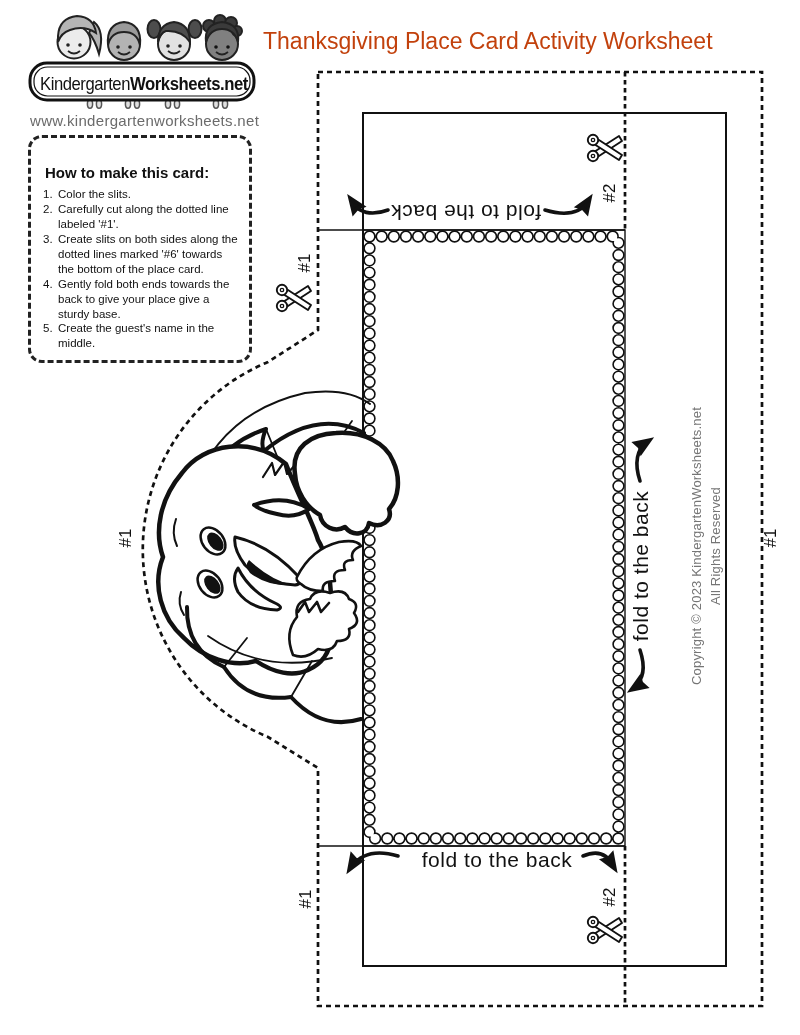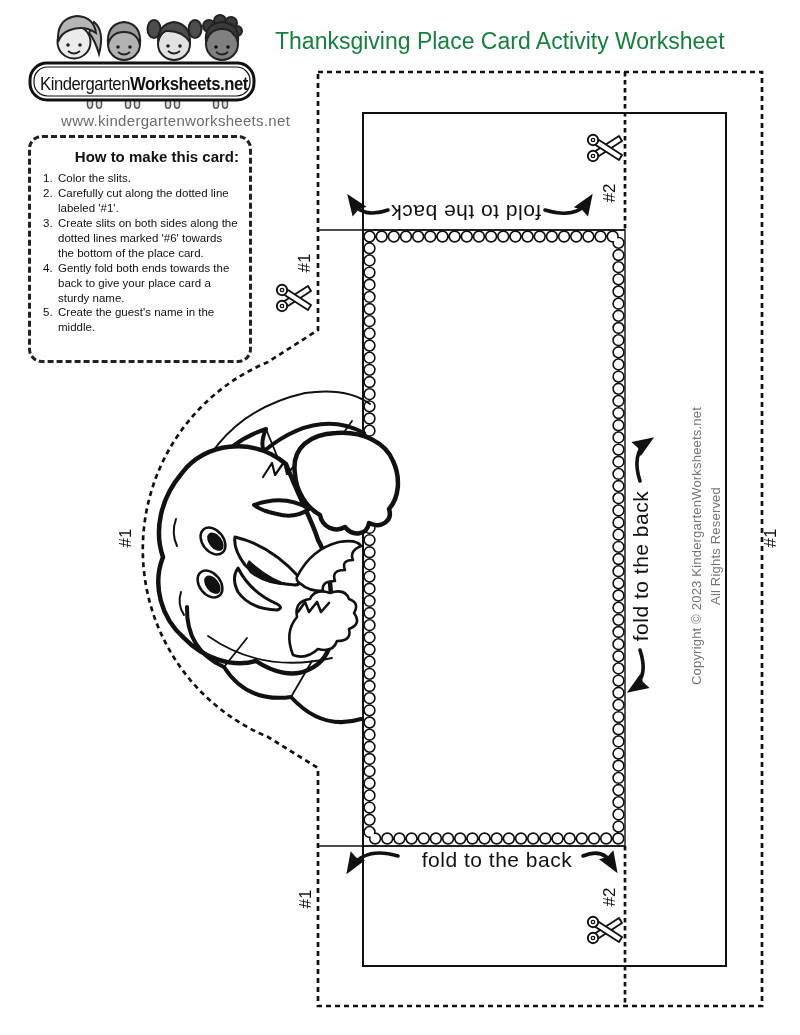--- a/index.html
+++ b/index.html
@@ -1,23 +1,23 @@
 <!DOCTYPE html>
 <html><head>
 <meta charset="utf-8">
 <style>
   html,body{margin:0;padding:0;background:#fff;}
   .page{position:relative;width:800px;height:1035px;background:#fff;overflow:hidden;
         font-family:"Liberation Sans",sans-serif;color:#111;}
-  .page-title{position:absolute;left:275px;top:28px;font-size:23px;letter-spacing:0;
-        color:#15803d;white-space:nowrap;}
-  .site-url{position:absolute;left:30px;top:112px;font-size:15px;color:#6b6b6b;letter-spacing:.3px;margin-left:31px;}
+  .page-title{position:absolute;left:263px;top:28px;font-size:23px;letter-spacing:0;
+        color:#c2410c;white-space:nowrap;}
+  .site-url{position:absolute;left:30px;top:112px;font-size:15px;color:#6b6b6b;letter-spacing:.3px;}
   .howto{position:absolute;left:28px;top:135px;width:196px;height:206px;
         border:3px dashed #222;border-radius:14px;padding:8px 10px 8px 12px;background:#fff;}
-  .howto-title{font-size:15px;font-weight:bold;margin:2px 0 6px 2px;text-align:right;}
+  .howto-title{font-size:15px;font-weight:bold;margin:18px 0 6px 2px;}
   .step{display:flex;font-size:11.5px;line-height:1.3;}
   .step .num{flex:none;width:15px;}
   .step .txt{flex:1;}
   .diagram-svg{position:absolute;left:0;top:0;}
   .lbl{position:absolute;white-space:nowrap;}
   .rot0{transform:translate(-50%,-50%);}
   .rot180{transform:translate(-50%,-50%) rotate(180deg);}
   .rot270{transform:translate(-50%,-50%) rotate(-90deg);}
   .fold-lbl{font-size:21px;color:#111;letter-spacing:.5px;}
   .num-lbl{font-size:17px;color:#111;}
@@ -103,21 +103,21 @@
     <div class="step">
       <span class="num">2.</span>
       <span class="txt">Carefully cut along the dotted line labeled '#1'.</span>
     </div>
     <div class="step">
       <span class="num">3.</span>
       <span class="txt">Create slits on both sides along the dotted lines marked '#6' towards the bottom of the place card.</span>
     </div>
     <div class="step">
       <span class="num">4.</span>
-      <span class="txt">Gently fold both ends towards the back to give your place card a sturdy name.</span>
+      <span class="txt">Gently fold both ends towards the back to give your place give a sturdy base.</span>
     </div>
     <div class="step">
       <span class="num">5.</span>
       <span class="txt">Create the guest's name in the middle.</span>
     </div>
   </div>
 
   <svg class="diagram-svg" width="800" height="1035" viewBox="0 0 800 1035">
     <defs>
       <g id="scissors">

